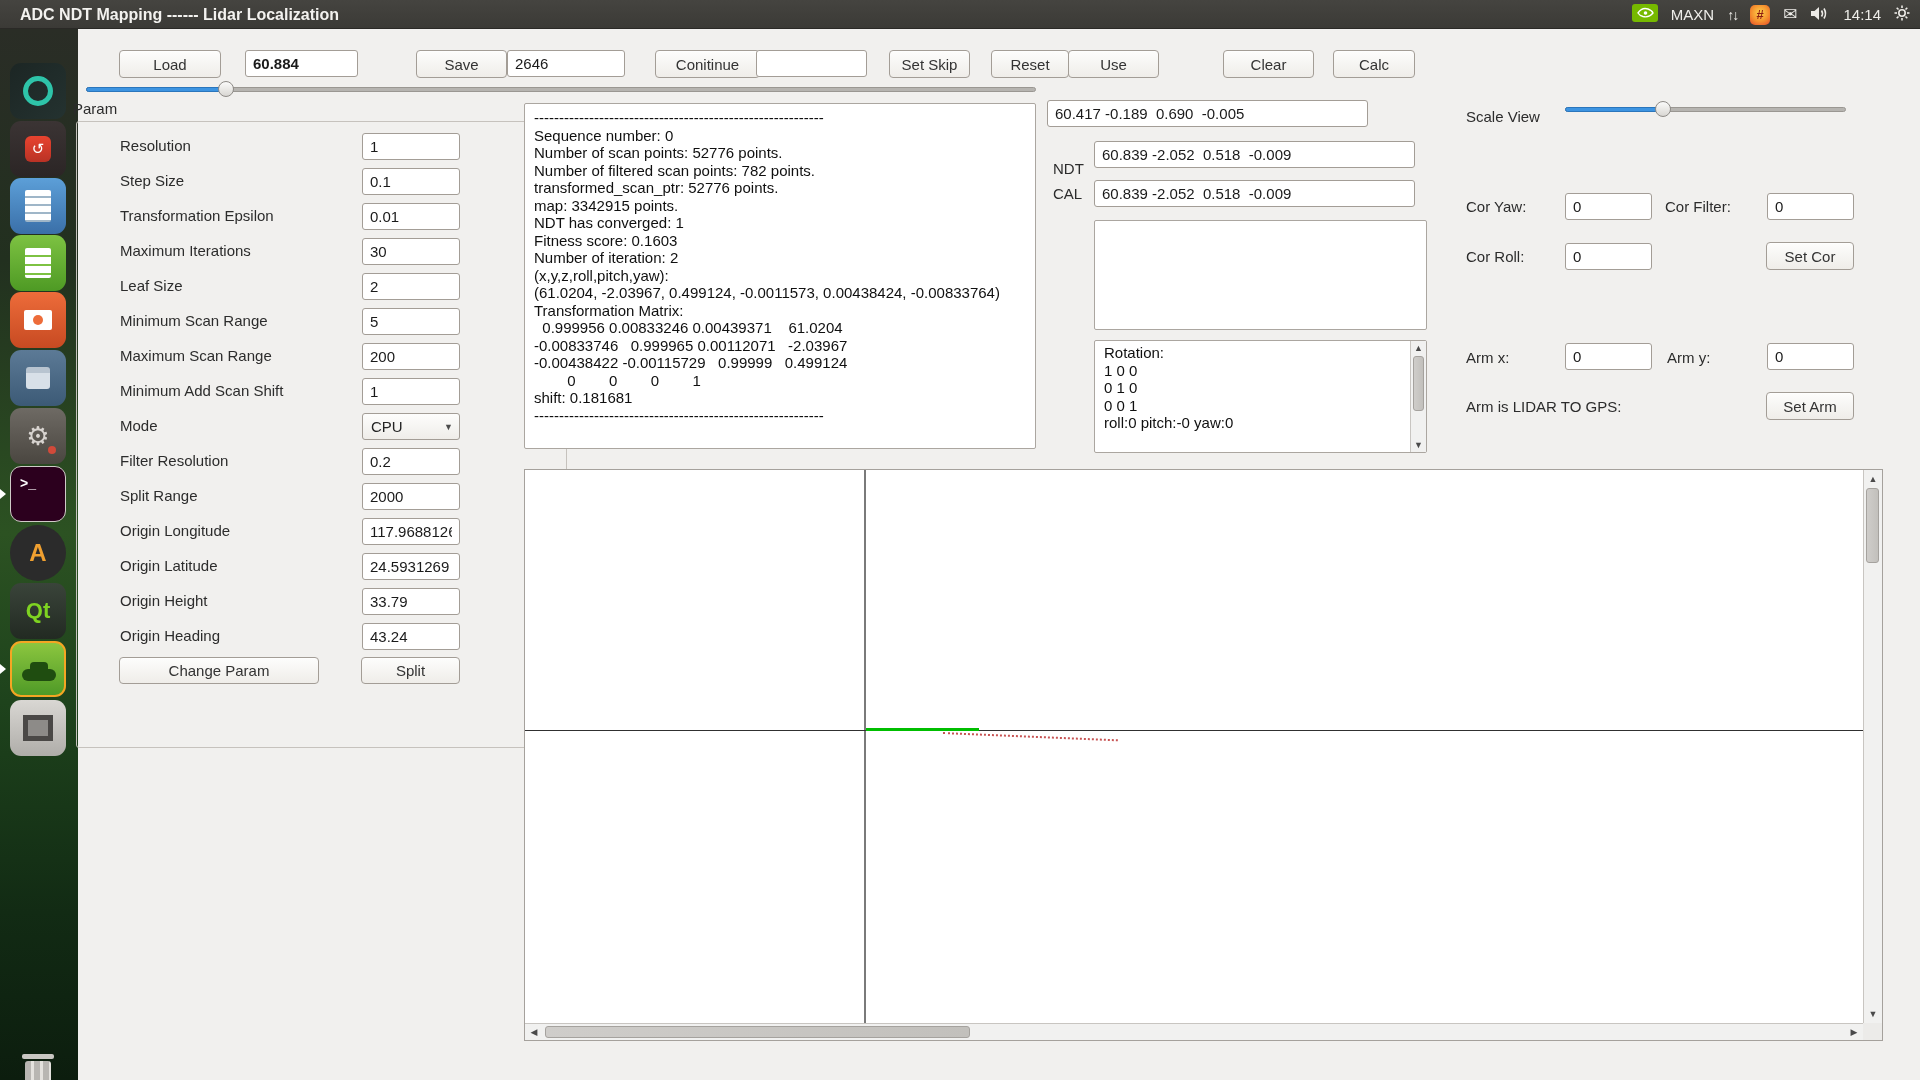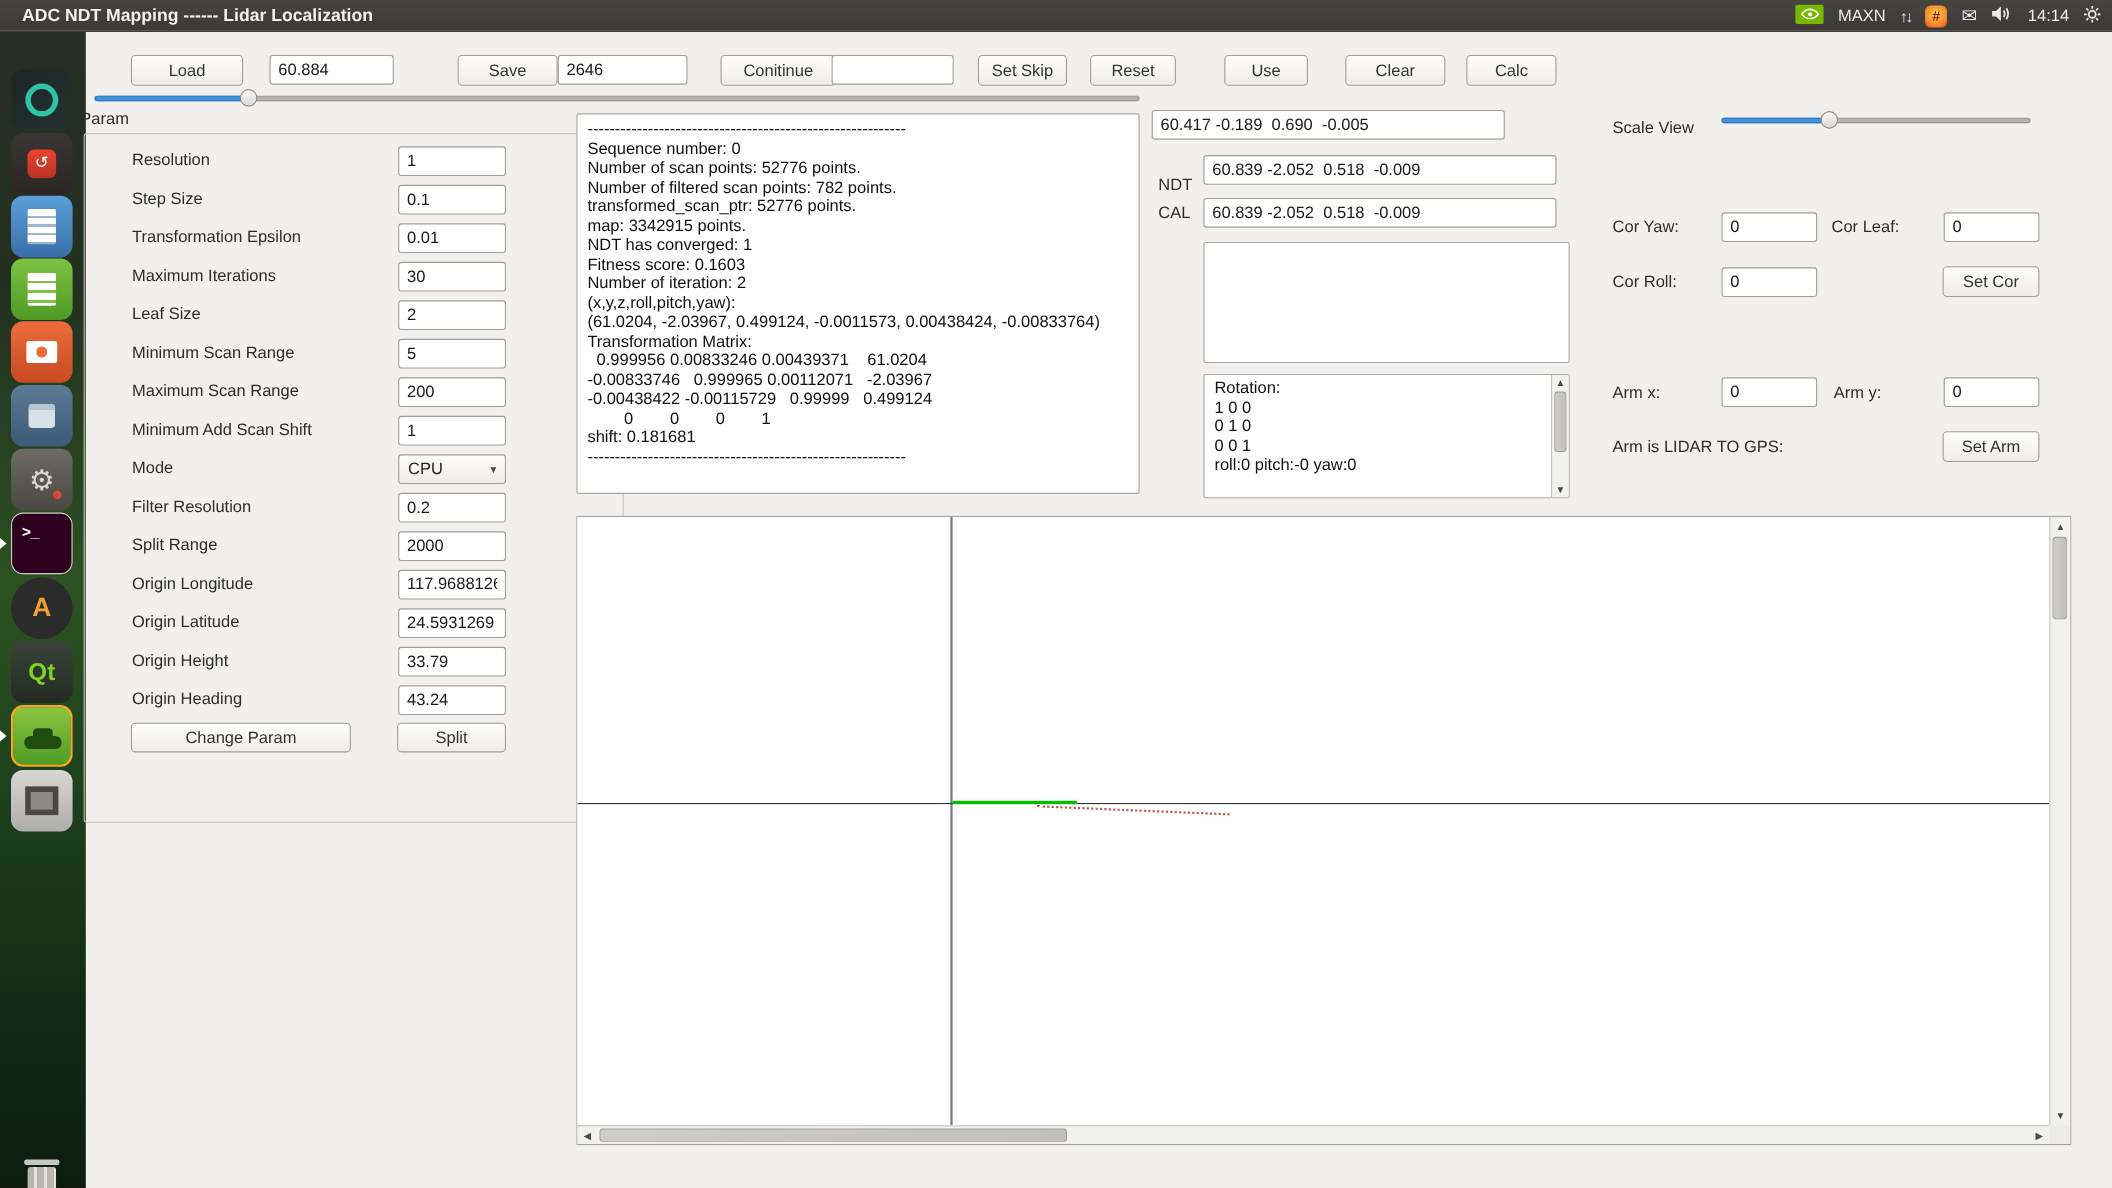--- a/index.html
+++ b/index.html
@@ -162,28 +162,28 @@
       <div>
         <div style="width:32px;height:5px;background:#C9C7C3;border-radius:2px;margin:0 auto 2px"></div>
         <div style="width:26px;height:28px;margin:0 auto;border-radius:3px 3px 5px 5px;background:repeating-linear-gradient(90deg,#B8B6B2 0 6px,#E4E2DE 6px 9px) #C9C7C3"></div>
       </div>
     </div>
     <div class="dock-ind" style="top:460px"></div>
     <div class="dock-ind" style="top:635px"></div>
   </div>
 
   <button class="btn" style="left:119px;top:50px;width:102px">Load</button>
-  <input class="field" style="left: 245px; top: 50px; width: 113px;" readonly="" value="60.884">
+  <input class="field" style="left: 245px; top: 50px; width: 113px; font-weight: bold;" readonly="" value="60.884">
   <button class="btn" style="left:416px;top:50px;width:91px">Save</button>
   <input class="field" style="left: 507px; top: 50px; width: 118px;" readonly="" value="2646">
   <button class="btn" style="left:655px;top:50px;width:105px">Conitinue</button>
   <input class="field" style="left: 756px; top: 50px; width: 111px;" readonly="" value="">
   <button class="btn" style="left:889px;top:50px;width:81px">Set Skip</button>
   <button class="btn" style="left:991px;top:50px;width:78px">Reset</button>
-  <button class="btn" style="left:1113px;top:50px;width:76px">Use</button>
+  <button class="btn" style="left:1068px;top:50px;width:91px">Use</button>
   <button class="btn" style="left:1223px;top:50px;width:91px">Clear</button>
   <button class="btn" style="left:1333px;top:50px;width:82px">Calc</button>
 
   <div class="slider" style="left:86px;top:81px;width:950px">
     <div class="slider-track"></div>
     <div class="slider-fill" style="width:140px"></div>
     <div class="slider-handle" style="left:132px"></div>
   </div>
 
   <div class="lbl" style="left:73px;top:100px">Param</div>
@@ -300,21 +300,21 @@
 
   <div class="lbl" style="left:1466px;top:108px">Scale View</div>
   <div class="slider" style="left:1565px;top:101px;width:281px">
     <div class="slider-track"></div>
     <div class="slider-fill" style="width:98px"></div>
     <div class="slider-handle" style="left:90px"></div>
   </div>
 
   <div class="lbl" style="left:1466px;top:198px">Cor Yaw:</div>
   <input class="field" style="left: 1565px; top: 193px; width: 87px;" readonly="" value="0">
-  <div class="lbl" style="left:1665px;top:198px">Cor Leaf:</div>
+  <div class="lbl" style="left:1665px;top:198px">Cor Filter:</div>
   <input class="field" style="left: 1767px; top: 193px; width: 87px;" readonly="" value="0">
 
   <div class="lbl" style="left:1466px;top:248px">Cor Roll:</div>
   <input class="field" style="left: 1565px; top: 243px; width: 87px;" readonly="" value="0">
   <button class="btn" style="left:1766px;top:242px;width:88px">Set Cor</button>
 
   <div class="lbl" style="left:1466px;top:349px">Arm x:</div>
   <input class="field" style="left: 1565px; top: 343px; width: 87px;" readonly="" value="0">
   <div class="lbl" style="left:1667px;top:349px">Arm y:</div>
   <input class="field" style="left: 1767px; top: 343px; width: 87px;" readonly="" value="0">

